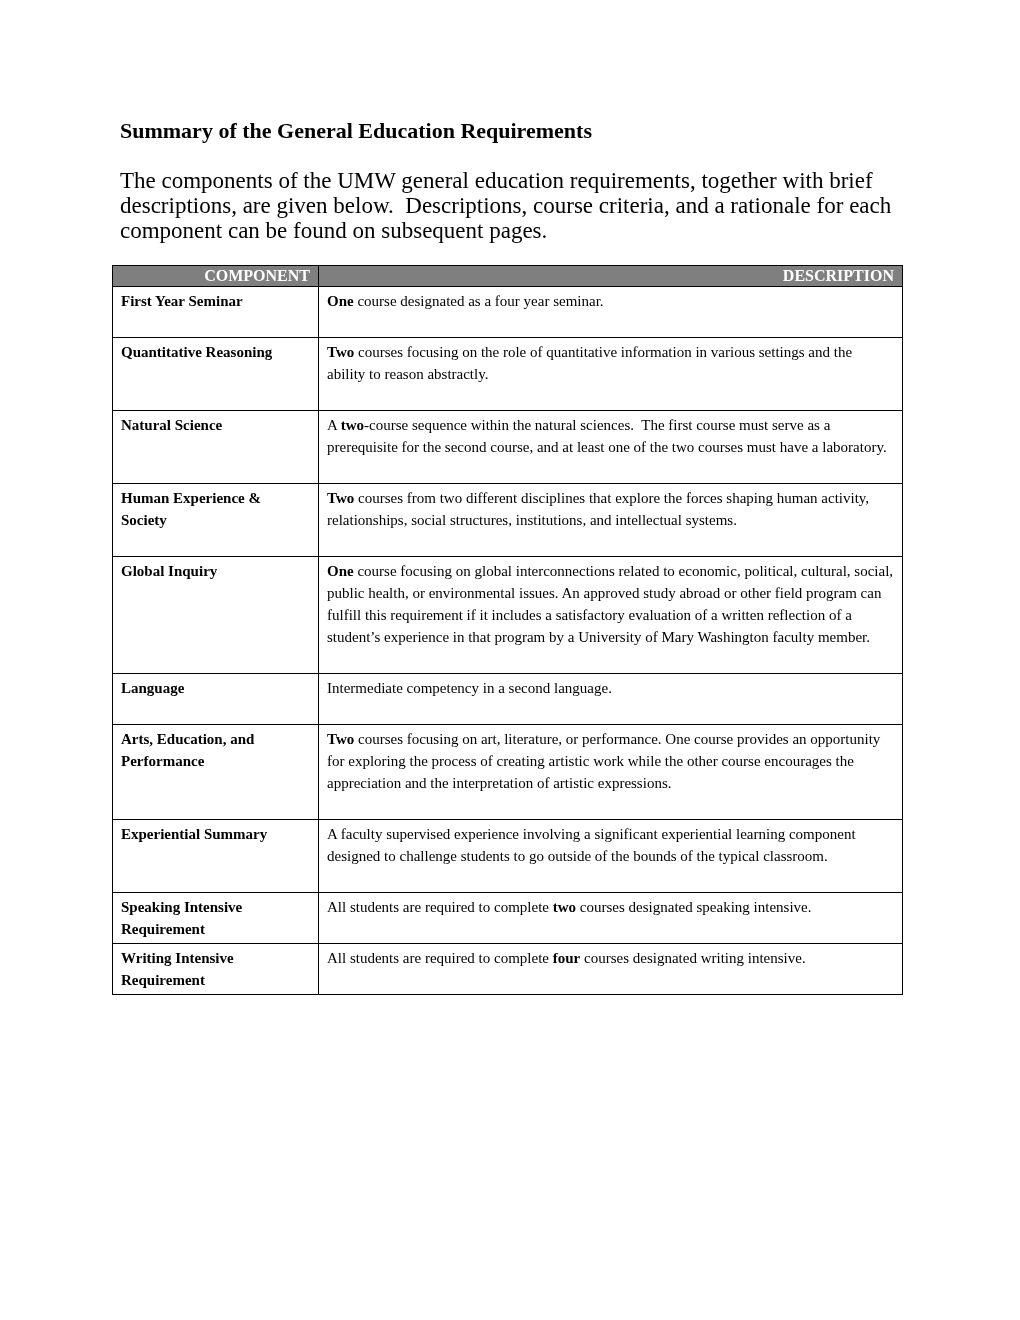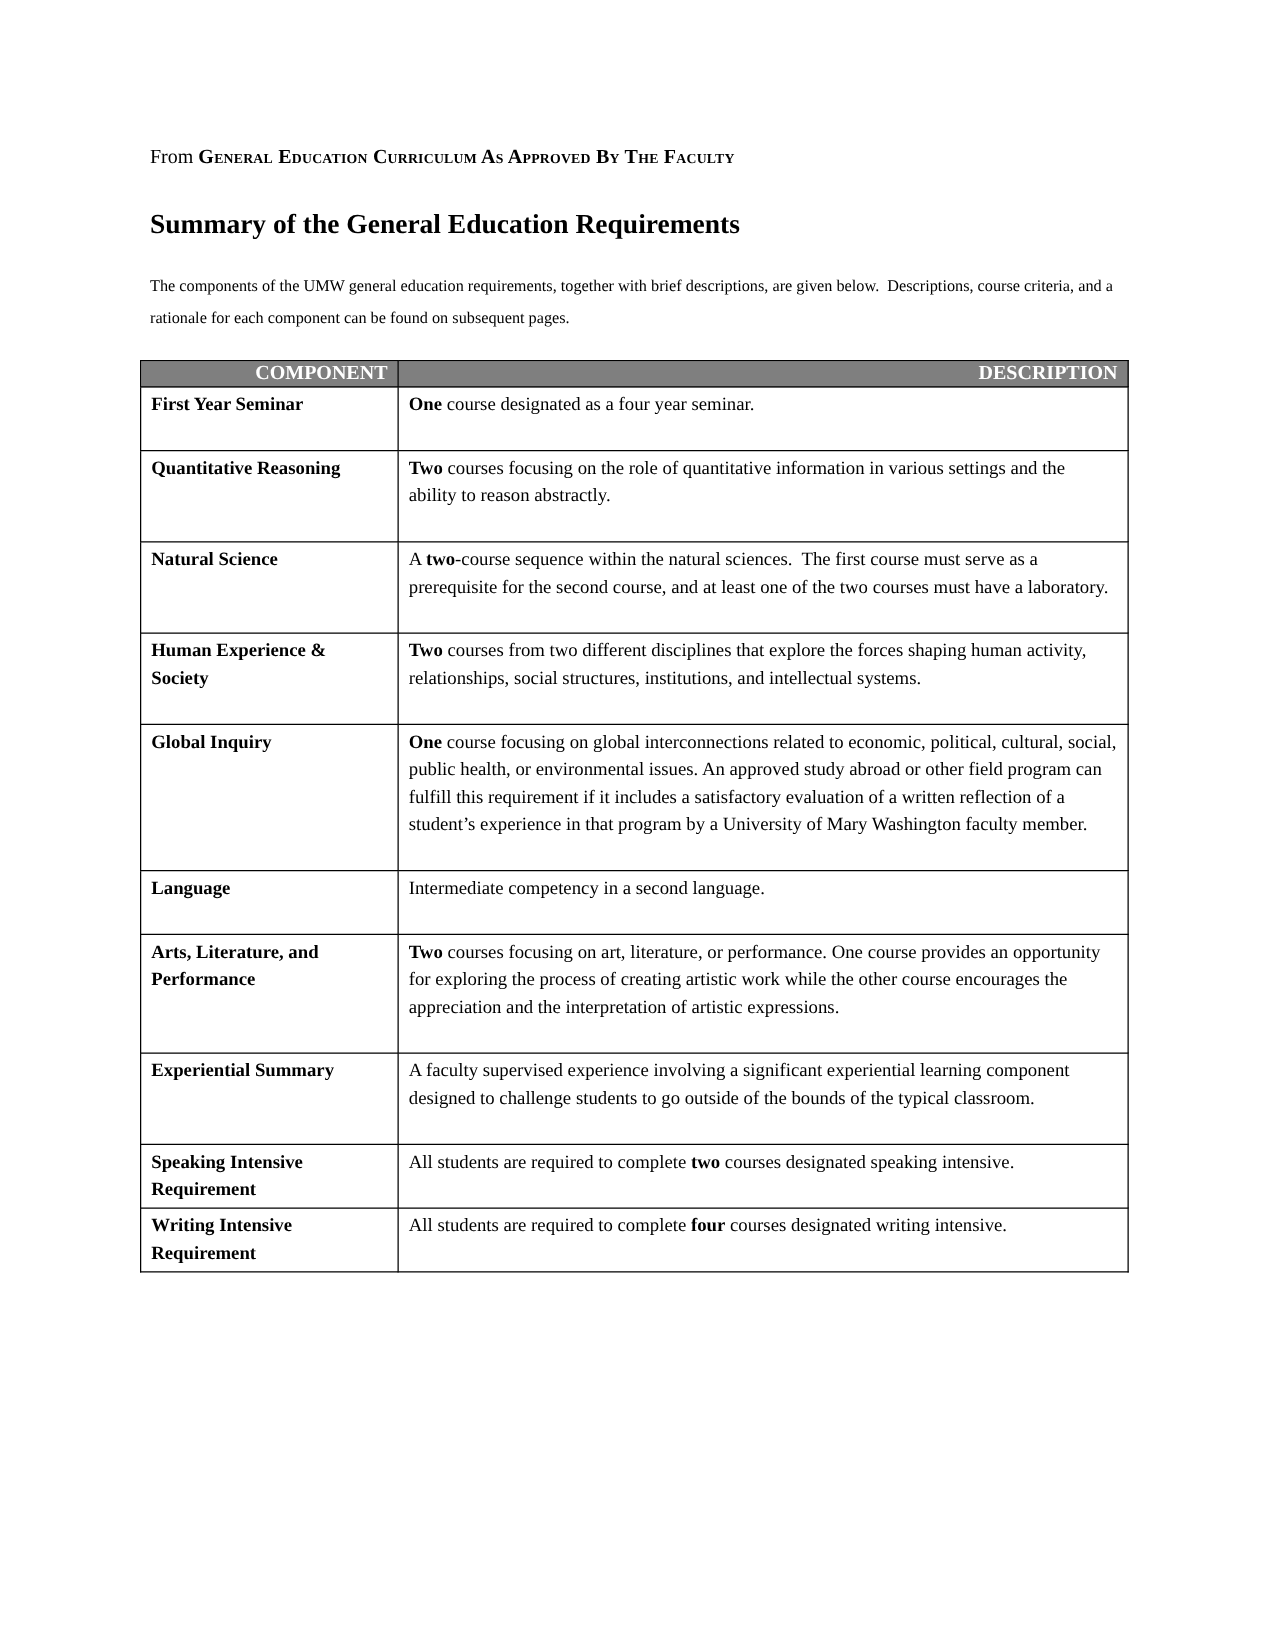--- a/index.html
+++ b/index.html
@@ -44,21 +44,21 @@
     font-style: italic;
   }
   .heading {
     margin: 0 0 22px 0;
     font-size: 22px;
     line-height: 30px;
     font-weight: bold;
   }
   .intro {
     margin: 0 0 22px 0;
-    font-size: 13px;
+    font-size: 23px;
     line-height: 25px;
     white-space: pre-wrap;
   }
   table.req-table {
     border-collapse: collapse;
     width: 791px;
     margin-left: -8px;
     table-layout: fixed;
   }
   table.req-table th,
@@ -86,21 +86,20 @@
   table.req-table tbody tr:nth-last-child(-n+2) td {
     padding-bottom: 3px;
   }
   .b { font-weight: bold; }
 </style>
 </head>
 <body>
 
 <div class="page">
 
-  <p class="source-line"><span>From </span><span class="source-title">General Education Curriculum As Approved By The Faculty</span></p>
 
 
   <h1 class="heading">Summary of the General Education Requirements</h1>
 
   <p class="intro">The components of the UMW general education requirements, together with brief descriptions, are given below.  Descriptions, course criteria, and a rationale for each component can be found on subsequent pages.</p>
 
   <table class="req-table">
     <thead>
       <tr>
         <th class="col-component">COMPONENT</th>
@@ -126,21 +125,21 @@
         </tr>
         <tr>
           <td class="component-cell">Global Inquiry</td>
           <td class="description-cell"><span class="b">One</span><span> course focusing on global interconnections related to economic, political, cultural, social, public health, or environmental issues. An approved study abroad or other field program can fulfill this requirement if it includes a satisfactory evaluation of a written reflection of a student’s experience in that program by a University of Mary Washington faculty member.</span></td>
         </tr>
         <tr>
           <td class="component-cell">Language</td>
           <td class="description-cell"><span>Intermediate competency in a second language.</span></td>
         </tr>
         <tr>
-          <td class="component-cell">Arts, Literature, and Performance</td>
+          <td class="component-cell">Arts, Education, and Performance</td>
           <td class="description-cell"><span class="b">Two</span><span> courses focusing on art, literature, or performance. One course provides an opportunity for exploring the process of creating artistic work while the other course encourages the appreciation and the interpretation of artistic expressions.</span></td>
         </tr>
         <tr>
           <td class="component-cell">Experiential Summary</td>
           <td class="description-cell"><span>A faculty supervised experience involving a significant experiential learning component designed to challenge students to go outside of the bounds of the typical classroom.</span></td>
         </tr>
         <tr>
           <td class="component-cell">Speaking Intensive Requirement</td>
           <td class="description-cell"><span>All students are required to complete </span><span class="b">two</span><span> courses designated speaking intensive.</span></td>
         </tr>

